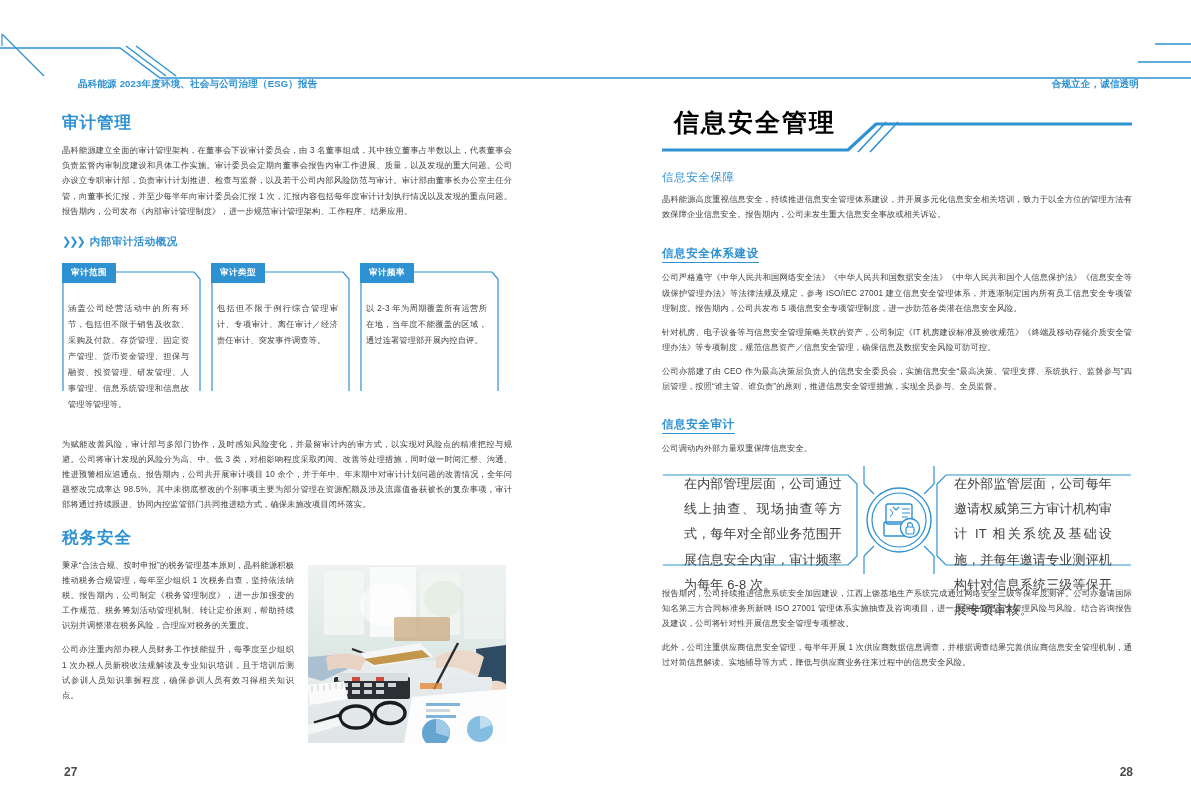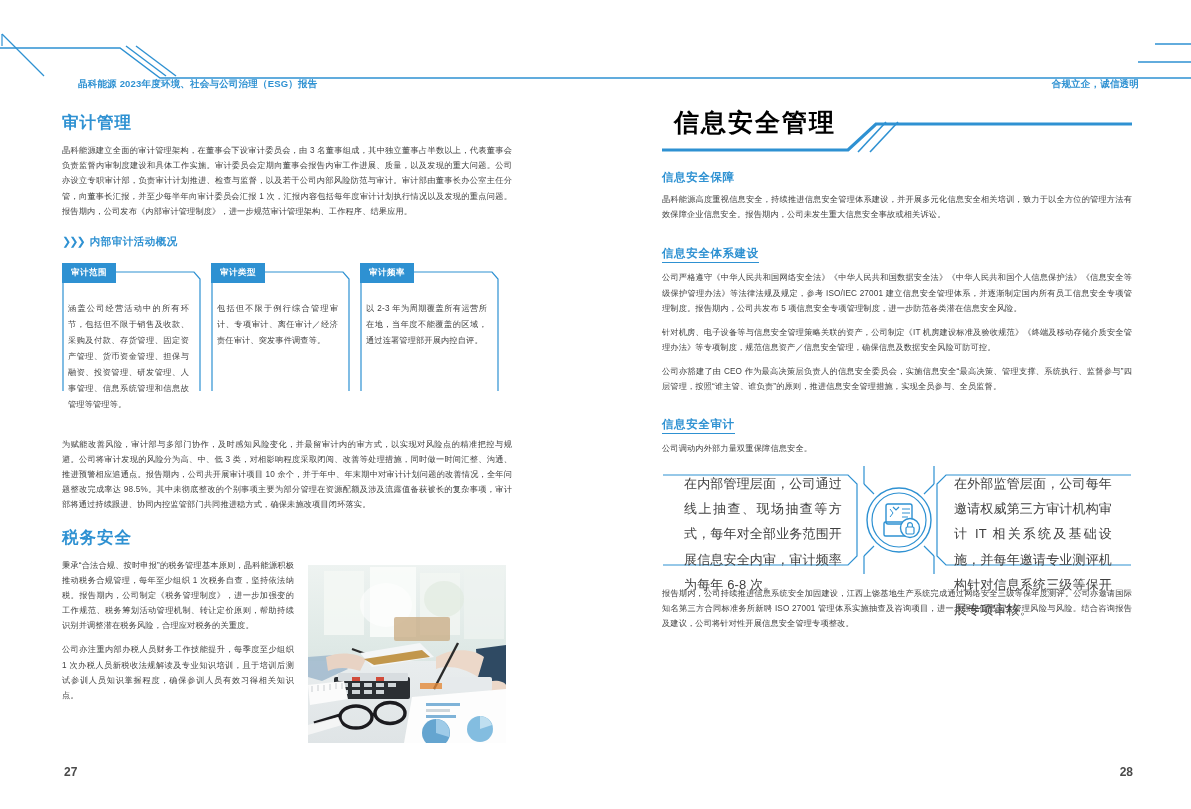--- a/index.html
+++ b/index.html
@@ -37,21 +37,21 @@
     font-size:16.5px;font-weight:bold;color:#2e91d2;letter-spacing:1px;
   }
   .big-title-wrap{position:relative;height:60px;margin-bottom:10px;}
   .big-title{
     position:absolute;left:0;top:6px;
     font-size:25px;font-weight:bold;color:#000000;letter-spacing:2px;margin-left:12px;
   }
   .big-title-deco{position:absolute;left:0;top:0;}
   h3.sub{
     margin:0 0 7px 0;
-    font-size:11.5px;font-weight:bold;color:#2e91d2;letter-spacing:.6px;
+    font-size:11.5px;font-weight:normal;color:#2e91d2;letter-spacing:.6px;
   }
   h3.sub-line{
     margin:0 0 7px 0;
     font-size:11.5px;font-weight:bold;color:#2e91d2;letter-spacing:.6px;
     display:inline-block;border-bottom:1px solid #2e91d2;padding-bottom:1px;
   }
 
   p.body{
     margin:0 0 9px 0;
     font-size:8.2px;line-height:1.85;color:#3f3f3f;text-align:justify;
@@ -318,19 +318,20 @@
         <circle cx="52" cy="62" r="9.5" fill="#ffffff" stroke="#2e91d2" stroke-width="1.4"></circle>
         <rect x="48" y="61" width="8" height="7" rx="1.2" fill="none" stroke="#2e91d2" stroke-width="1.2"></rect>
         <path d="M49.6 61 v-2 a2.4 2.4 0 0 1 4.8 0 v2" fill="none" stroke="#2e91d2" stroke-width="1.2"></path>
       </svg>
 
       <div class="twin-txt l">在内部管理层面，公司通过线上抽查、现场抽查等方式，每年对全部业务范围开展信息安全内审，审计频率为每年 6-8 次。</div>
       <div class="twin-txt r">在外部监管层面，公司每年邀请权威第三方审计机构审计 IT 相关系统及基础设施，并每年邀请专业测评机构针对信息系统三级等保开展专项审核。</div>
     </div>
 
     <p class="body">报告期内，公司持续推进信息系统安全加固建设，江西上饶基地生产系统完成通过网络安全三级等保年度测评。公司亦邀请国际知名第三方合同标准务所新聘 ISO 27001 管理体系实施抽查及咨询项目，进一步强化信息安全管理风险与风险。结合咨询报告及建议，公司将针对性开展信息安全管理专项整改。</p>
+    <p class="body">此外，公司注重供应商信息安全管理，每半年开展 1 次供应商数据信息调查，并根据调查结果完善供应商信息安全管理机制，通过对简信息解读、实地辅导等方式，降低与供应商业务往来过程中的信息安全风险。</p>
 
   </div>
 
   <div class="pg l">27</div>
   <div class="pg r">28</div>
 
 </div>
 
 </body></html>

